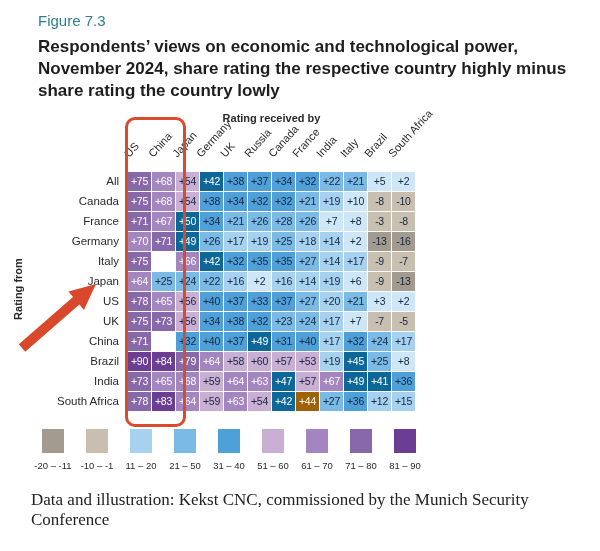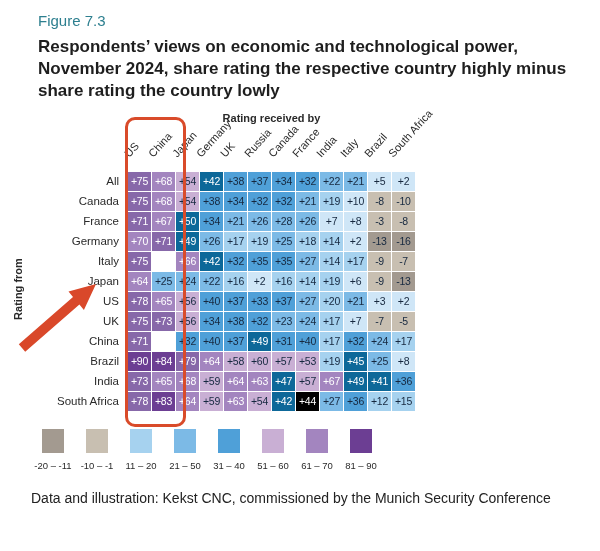--- a/index.html
+++ b/index.html
@@ -42,22 +42,22 @@
   .arrow-svg{position:absolute;left:8px;top:268px;z-index:6;}
 
   .legend{
     position:absolute;left:31px;top:429px;display:flex;
   }
   .legend-item{width:44px;display:flex;flex-direction:column;align-items:center;}
   .legend-swatch{width:22px;height:24px;}
   .legend-label{margin-top:7px;font-size:9.5px;color:#2a2a2a;white-space:nowrap;}
 
   .source{
-    position:absolute;left:31px;top:490px;font-family:Liberation Sans, sans-serif;
-    font-size:14px;color:#222222;
+    position:absolute;left:31px;top:490px;font-family:Liberation Serif, serif;
+    font-size:17px;color:#222222;
   }
 </style>
 </head>
 <body>
 
 <div class="stage">
 
   <div class="figure-label">Figure 7.3</div>
 
   <div class="fig-title">
@@ -229,21 +229,21 @@
       <div class="cell" style="background: rgb(13, 104, 153); color: rgb(255, 255, 255);">+41</div>
       <div class="cell" style="background: rgb(79, 160, 216); color: rgb(22, 40, 63);">+36</div>
       <div class="rowlabel">South Africa</div>
       <div class="cell" style="background: rgb(135, 104, 169); color: rgb(255, 255, 255);">+78</div>
       <div class="cell" style="background: rgb(108, 62, 147); color: rgb(255, 255, 255);">+83</div>
       <div class="cell" style="background: rgb(163, 133, 191); color: rgb(255, 255, 255);">+64</div>
       <div class="cell" style="background: rgb(201, 175, 212); color: rgb(22, 40, 63);">+59</div>
       <div class="cell" style="background: rgb(163, 133, 191); color: rgb(255, 255, 255);">+63</div>
       <div class="cell" style="background: rgb(201, 175, 212); color: rgb(22, 40, 63);">+54</div>
       <div class="cell" style="background: rgb(13, 104, 153); color: rgb(255, 255, 255);">+42</div>
-      <div class="cell" style="background: #000000; color: rgb(255, 255, 255);">+44</div>
+      <div class="cell" style="background: #a16207; color: rgb(255, 255, 255);">+44</div>
       <div class="cell" style="background: rgb(124, 186, 230); color: rgb(22, 40, 63);">+27</div>
       <div class="cell" style="background: rgb(79, 160, 216); color: rgb(22, 40, 63);">+36</div>
       <div class="cell" style="background: rgb(166, 210, 239); color: rgb(22, 40, 63);">+12</div>
       <div class="cell" style="background: rgb(166, 210, 239); color: rgb(22, 40, 63);">+15</div>
     </div>
 
   <div class="highlight-box"></div>
 
   <svg class="arrow-svg" width="100" height="95" viewBox="0 0 100 95" aria-hidden="true">
     <polygon points="10.8,76.2 65,29 60.5,23.6 88,16 75.9,42 71.4,36.6 17.2,83.8" fill="#d9482a"></polygon>
@@ -272,20 +272,24 @@
       </div>
       <div class="legend-item">
         <div class="legend-swatch" style="background: rgb(201, 175, 212);"></div>
         <div class="legend-label">51 – 60</div>
       </div>
       <div class="legend-item">
         <div class="legend-swatch" style="background: rgb(163, 133, 191);"></div>
         <div class="legend-label">61 – 70</div>
       </div>
       <div class="legend-item">
+        <div class="legend-swatch" style="background: rgb(135, 104, 169);"></div>
+        <div class="legend-label">71 – 80</div>
+      </div>
+      <div class="legend-item">
         <div class="legend-swatch" style="background: rgb(108, 62, 147);"></div>
         <div class="legend-label">81 – 90</div>
       </div>
     </div>
 
   <div class="source">Data and illustration: Kekst CNC, commissioned by the Munich Security Conference</div>
 
 </div>
 
 </body></html>

